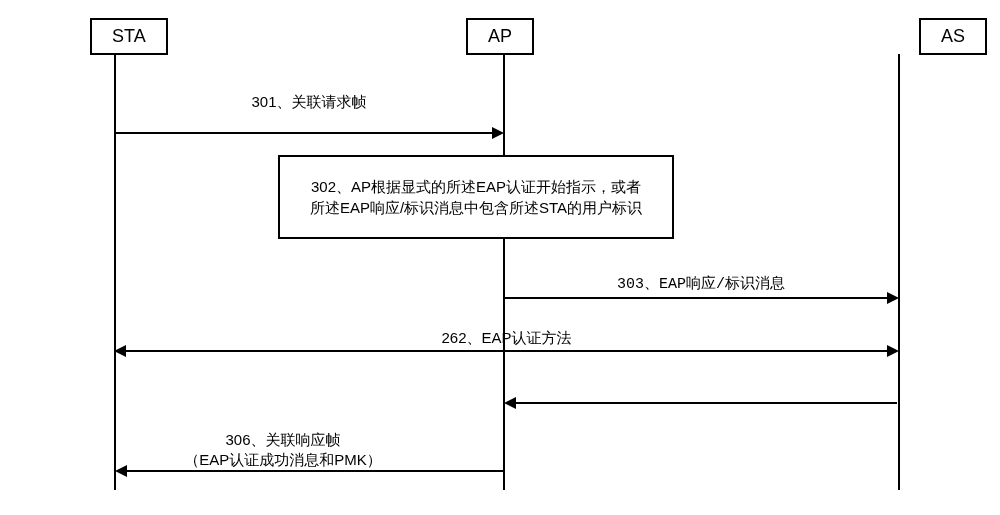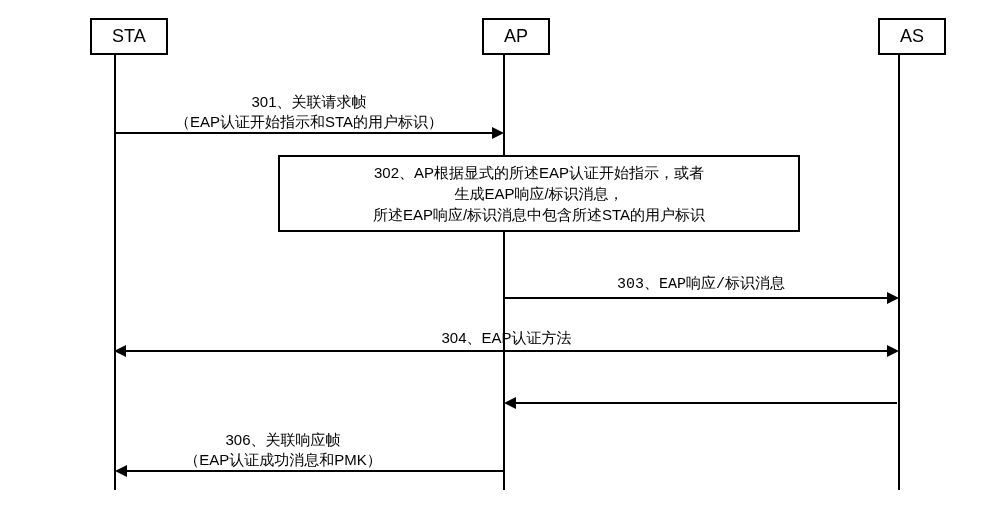--- a/index.html
+++ b/index.html
@@ -18,22 +18,22 @@
     .participant-box {
       position: absolute;
       border: 2px solid #000;
       background: #fff;
       text-align: center;
       padding: 6px 20px;
       font-size: 18px;
       top: 18px;
     }
     .p1 { left: 90px; }
-    .p2 { left: 482px; }
-    .p3 { left: 878px; }
+    .p2 { left: 466px; }
+    .p3 { left: 919px; }
     .lifeline {
       position: absolute;
       width: 2px;
       background: #000;
       top: 54px;
       bottom: 25px;
     }
     .ll1 { left: 114px; }
     .ll2 { left: 503px; }
     .ll3 { left: 898px; }
@@ -65,56 +65,54 @@
       font-size: 15px;
       text-align: center;
       line-height: 1.3;
     }
     .process-box {
       position: absolute;
       border: 2px solid #000;
       background: #fff;
       font-size: 15px;
       text-align: center;
-      padding: 5px 10px;
+      padding: 19px 10px;
       left: 278px;
       top: 155px;
-      width: 522px;
+      width: 396px;
       line-height: 1.4;
     }
   </style>
 </head>
 <body>
 
 <div class="diagram">
 
   <div class="participant-box p1">STA</div>
   <div class="participant-box p2">AP</div>
   <div class="participant-box p3">AS</div>
 
   <div class="lifeline ll1"></div>
   <div class="lifeline ll2"></div>
   <div class="lifeline ll3"></div>
 
   <div class="msg-label" style="left:115px; top:92px; width:388px;">
     <div>301、关联请求帧</div>
-    <div>（EAP认证开始指示和STA的用户标识）</div>
   </div>
   <div class="arrow-line arrow-right" style="left:115px; top:132px; width:387px;"></div>
 
   <div class="process-box">
     <div>302、AP根据显式的所述EAP认证开始指示，或者</div>
-    <div>生成EAP响应/标识消息，</div>
     <div>所述EAP响应/标识消息中包含所述STA的用户标识</div>
   </div>
 
   <div class="msg-label" style="left:505px; top:275px; width:392px;font-family:Liberation Mono, monospace;">303、EAP响应/标识消息</div>
   <div class="arrow-line arrow-right" style="left:505px; top:297px; width:392px;"></div>
 
-  <div class="msg-label" style="left:115px; top:328px; width:783px;">304、EAP认证方法</div>
+  <div class="msg-label" style="left:115px; top:328px; width:783px;">262、EAP认证方法</div>
   <div class="arrow-line arrow-right arrow-left" style="left:116px; top:350px; width:781px;"></div>
 
   <div class="arrow-line arrow-left" style="left:506px; top:402px; width:391px;"></div>
 
   <div class="msg-label" style="left:115px; top:430px; width:336px;">
     <div>306、关联响应帧</div>
     <div>（EAP认证成功消息和PMK）</div>
   </div>
   <div class="arrow-line arrow-left" style="left:117px; top:470px; width:386px;"></div>
 

